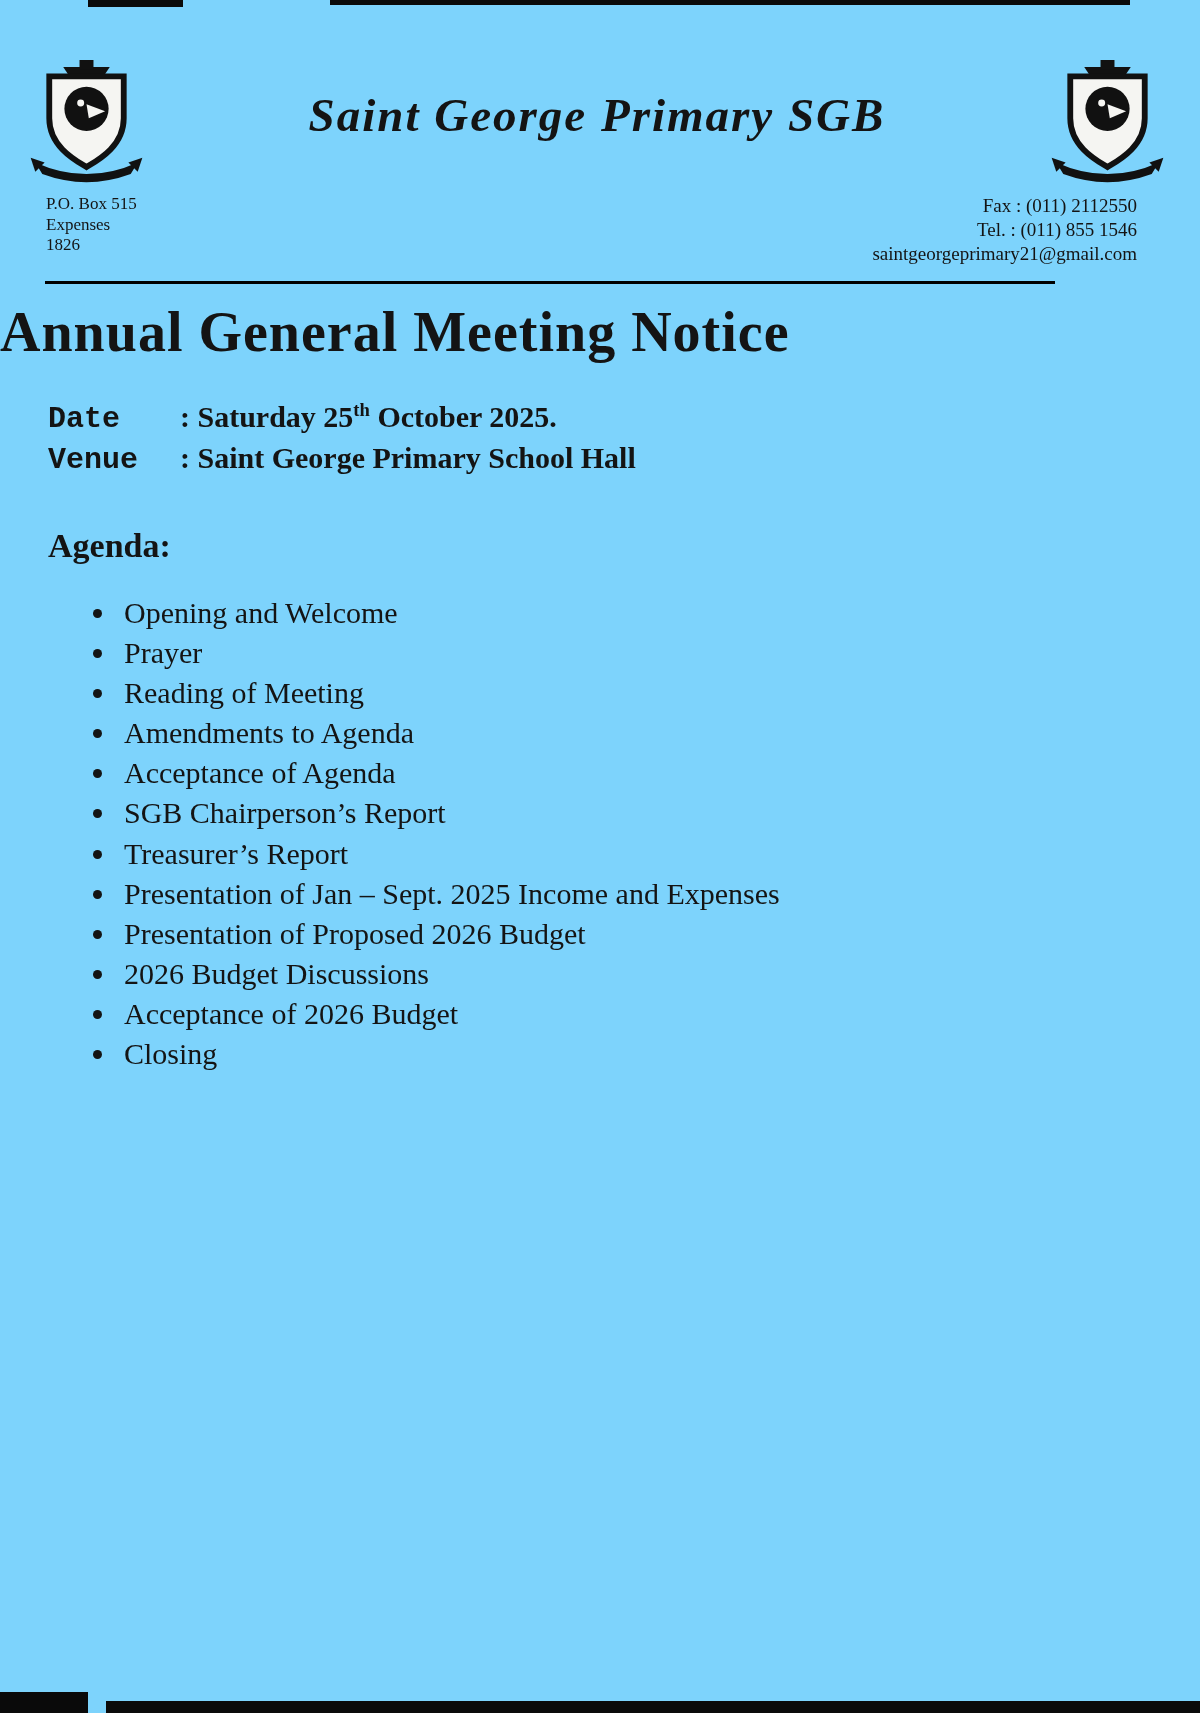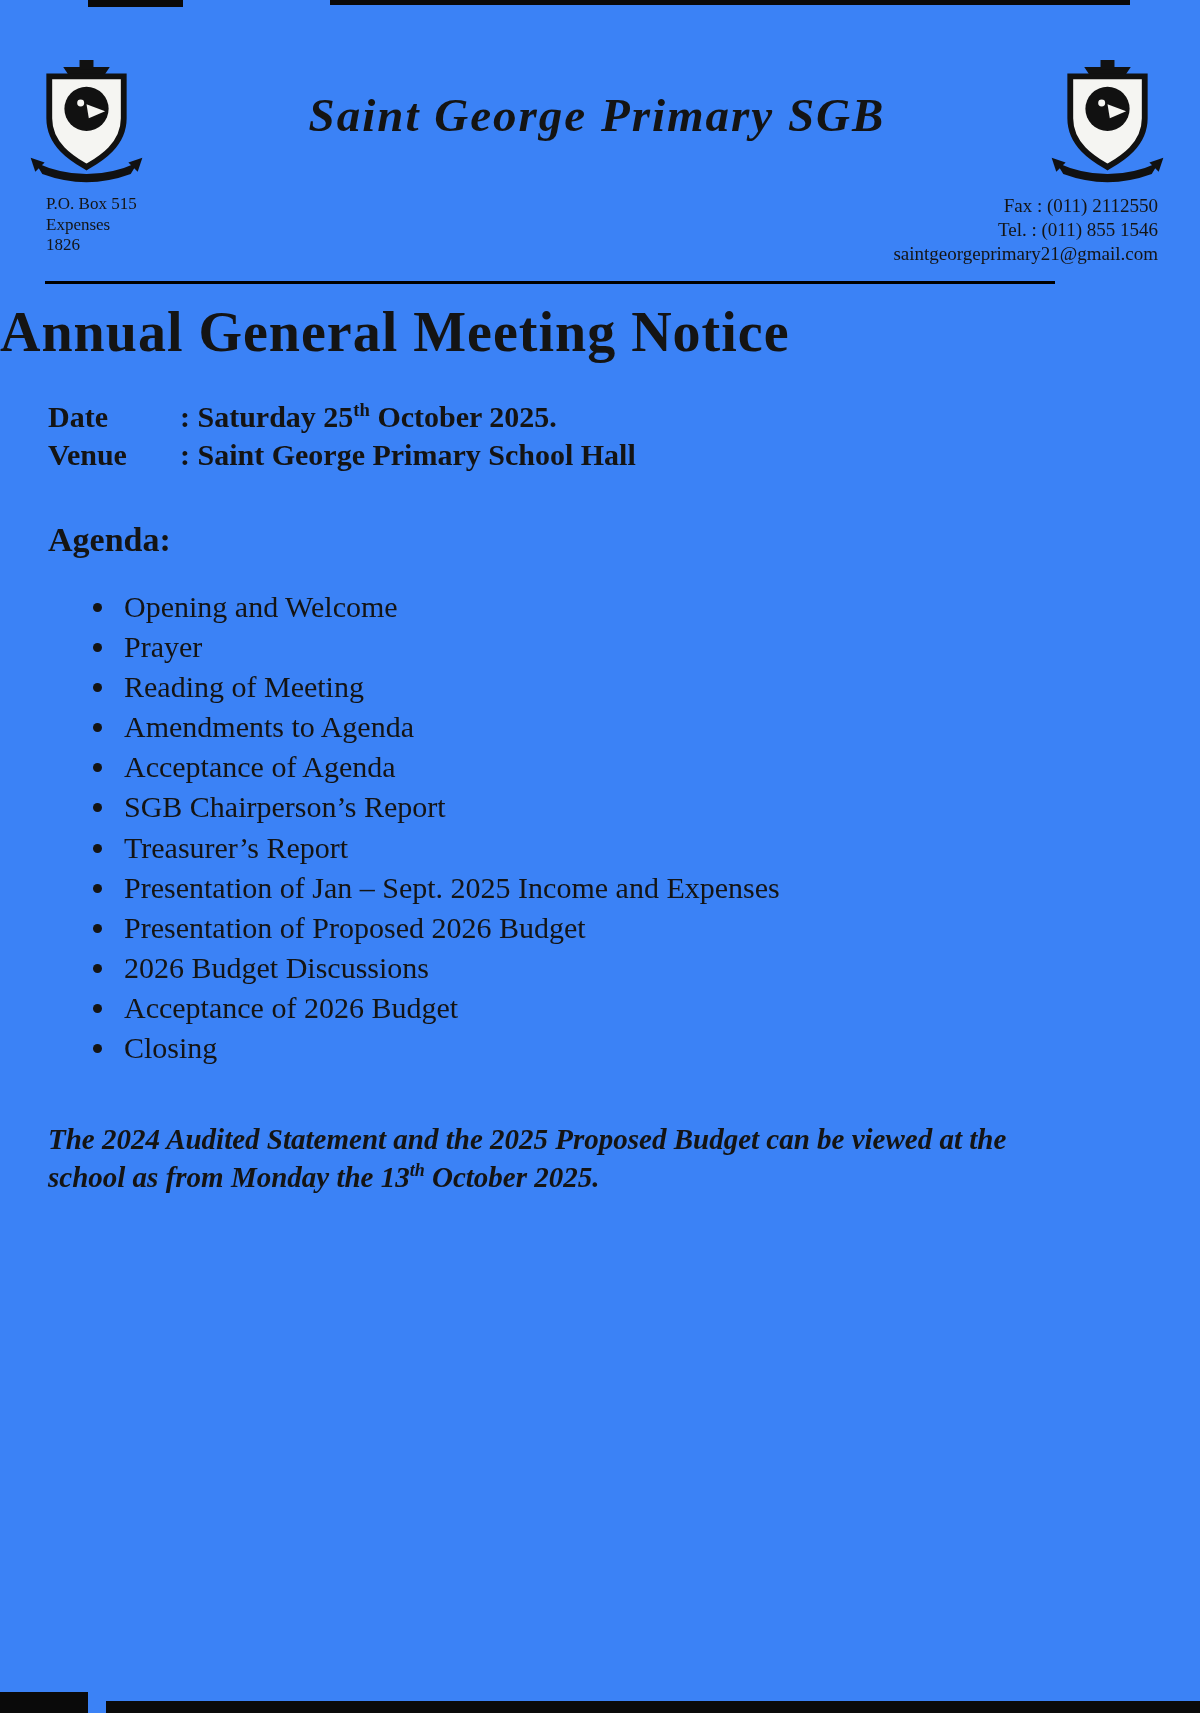--- a/index.html
+++ b/index.html
@@ -4,21 +4,21 @@
 <style>
   * { margin: 0; padding: 0; box-sizing: border-box; }
   html, body { background: #e9e9e7; }
   body { font-family: "Liberation Serif", serif; color: #141414; }
 
   .page {
     position: relative;
     width: 1200px;
     height: 1713px;
     margin: 0 auto;
-    background: #3b82f6;
+    background: #7dd3fc;
     overflow: hidden;
   }
 
   
   .artifact { position: absolute; background: #0a0a0a; }
   .art-top-left    { left: 88px;  top: 0;      width: 95px;   height: 7px; }
   .art-top-right   { left: 330px; top: 0;      width: 800px;  height: 5px; }
   .art-bottom-left { left: 0;     top: 1692px; width: 88px;   height: 21px; }
   .art-bottom-bar  { left: 106px; top: 1701px; width: 1094px; height: 12px; }
 
@@ -36,21 +36,21 @@
     font-size: 47px;
     font-style: italic;
     font-weight: 600;
     letter-spacing: 2px;
     padding-bottom: 18px;
   }
 
   .addr-row {
     display: flex;
     justify-content: space-between;
-    padding: 6px 42px 0 46px;
+    padding: 6px 63px 0 46px;
   }
   .address { font-size: 17px; line-height: 1.22; }
   .contact { font-size: 19px; line-height: 1.25; text-align: right; }
 
   .rule {
     margin: 16px 145px 0 45px;
     border: 0;
     border-top: 3px solid #000;
     height: 0;
   }
@@ -63,21 +63,21 @@
   }
 
   .intro {
     margin: 0 150px 0 48px;
     font-size: 30px;
     line-height: 1.3;
   }
 
   .kv { margin: 4px 0 0 48px; }
   .kv-row { font-size: 30px; font-weight: bold; line-height: 1.25; }
-  .kv-label { display: inline-block; width: 132px; }
+  .kv-label { display: inline-block; width: 132px; font-family: Liberation Mono, monospace; }
   sup { font-size: 0.62em; margin-top: 35px; }
 
   .agenda-heading {
     margin: 48px 0 28px 48px;
     font-size: 34px;
     font-weight: bold;
   }
 
   .agenda-list {
     margin-left: 90px;
@@ -173,17 +173,14 @@
     <li>Acceptance of Agenda</li>
     <li>SGB Chairperson’s Report</li>
     <li>Treasurer’s Report</li>
     <li>Presentation of Jan – Sept. 2025 Income and Expenses</li>
     <li>Presentation of Proposed 2026 Budget</li>
     <li>2026 Budget Discussions</li>
     <li>Acceptance of 2026 Budget</li>
     <li>Closing</li>
   </ul>
 
-  <p class="footer-note">
-    <span>The 2024 Audited Statement and the 2025 Proposed Budget can be viewed at the school as from Monday the 13</span><sup>th</sup><span> October 2025.</span>
-  </p>
 
 </div>
 
 </body></html>

